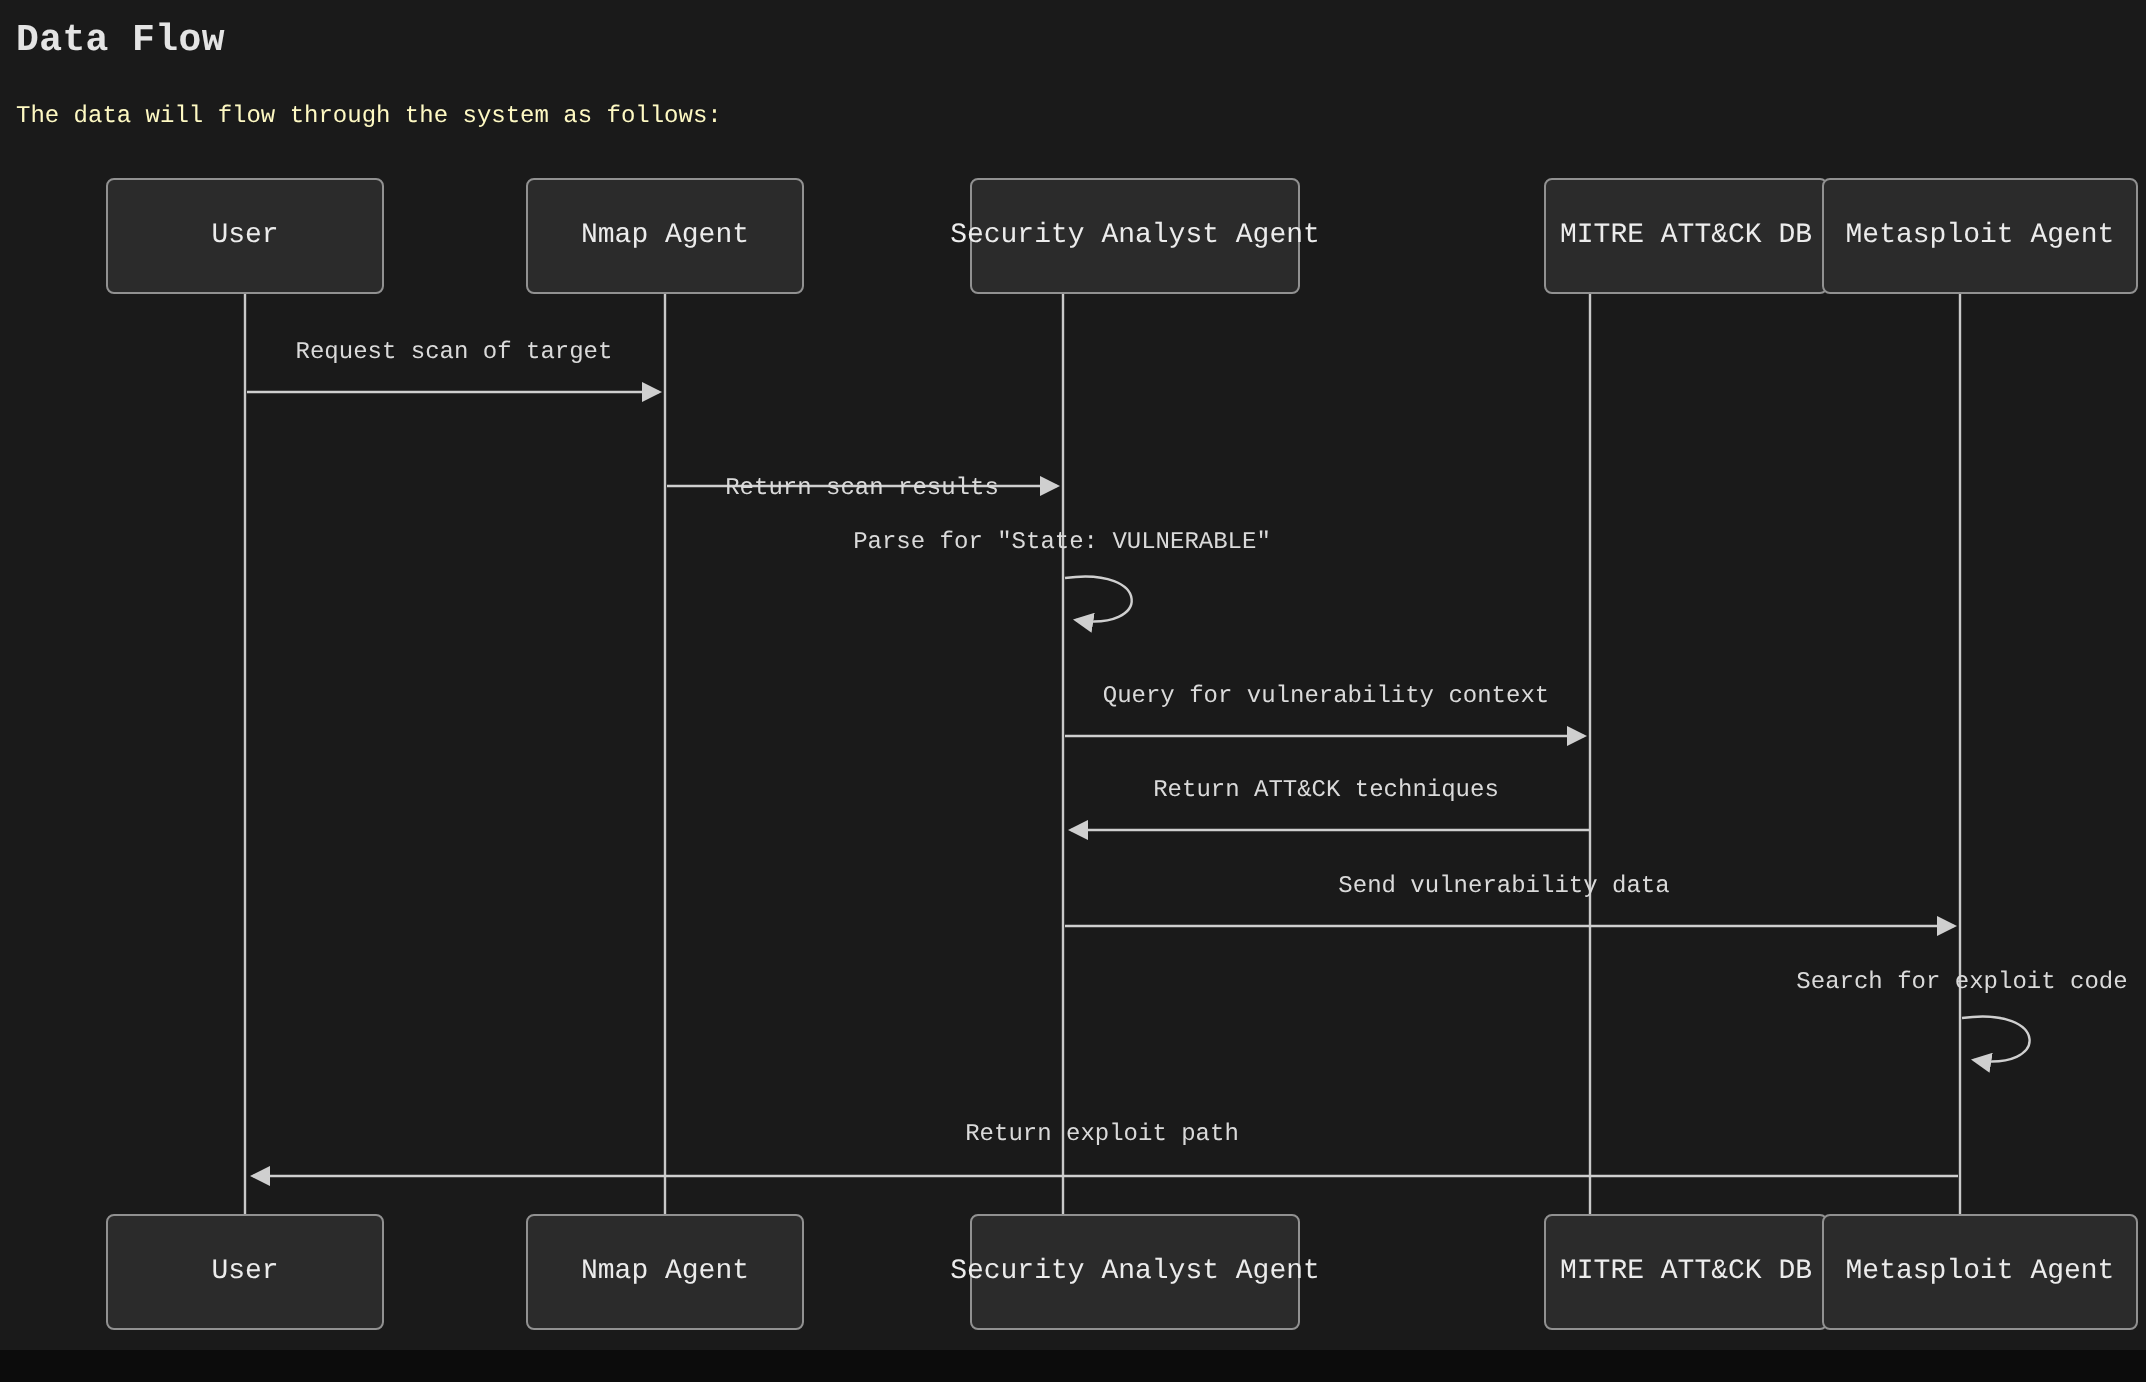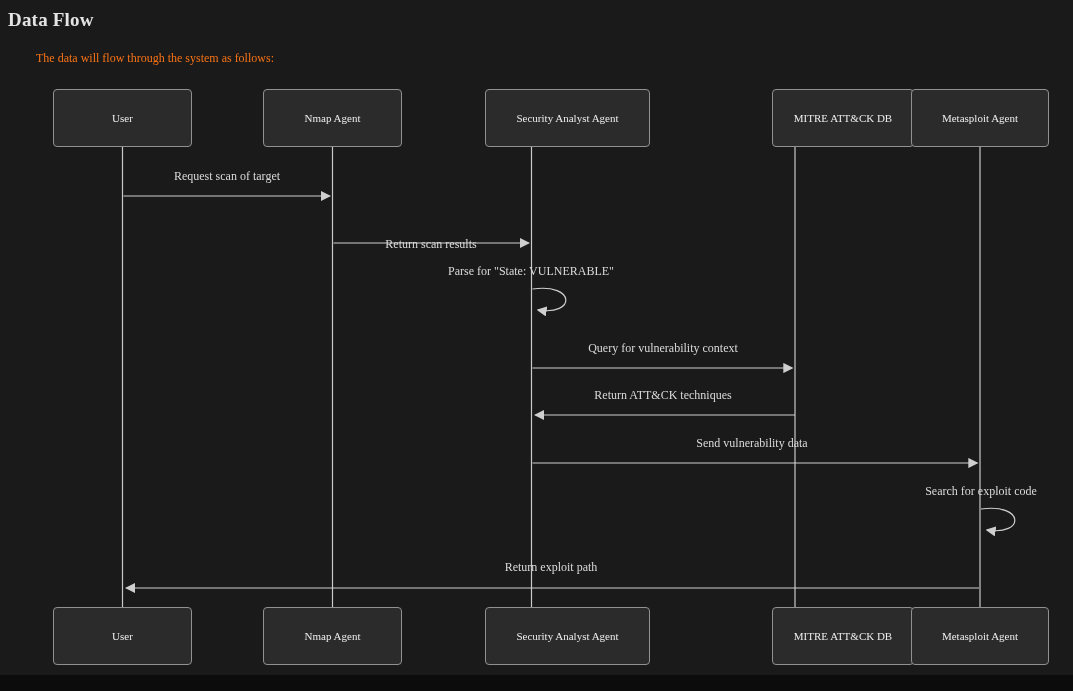--- a/index.html
+++ b/index.html
@@ -3,59 +3,58 @@
 <meta charset="utf-8">
 <style>
   * { margin: 0; padding: 0; box-sizing: border-box; }
   html, body { background: #111; }
   .screen {
     position: relative;
     width: 1073px;
     height: 691px;
     background: #1a1a1a;
     overflow: hidden;
-    font-family: Liberation Serif, serif;
+    font-family: Liberation Mono, monospace;
   }
   .page-title {
     position: absolute;
     left: 8px;
     top: 9px;
     font-size: 19px;
     font-weight: 700;
     color: #e4e4e4;
     letter-spacing: 0.2px;
   }
   .page-subtitle {
     position: absolute;
     left: 8px;
     top: 51px;
     font-size: 12px;
-    color: #f97316;
-    margin-left: 28px;
+    color: #fef9c3;
   }
   .canvas { position: absolute; left: 0; top: 0; }
   .actor {
     position: absolute;
     height: 58px;
     background: #2b2b2b;
     border: 1px solid #919191;
     border-radius: 4px;
     color: #ececec;
-    font-size: 11px;
+    font-size: 14px;
     display: flex;
     align-items: center;
     justify-content: center;
     text-align: center;
     white-space: nowrap;
   }
   .a1 { left: 53px;  width: 139px; }
   .a2 { left: 263px; width: 139px; text-align: right; }
   .a3 { left: 449px; width: 165px; margin-left: 36px; }
   .a4 { left: 724px; width: 142px; margin-left: 48px; }
-  .a5 { left: 911px; width: 138px; }
+  .a5 { left: 911px; width: 158px; }
   .top-row    { top: 89px; }
   .bottom-row { top: 607px; }
   .msg {
     position: absolute;
     transform: translateX(-50%);
     white-space: nowrap;
     font-size: 12px;
     color: #dadada;
     line-height: 20px;
   }

